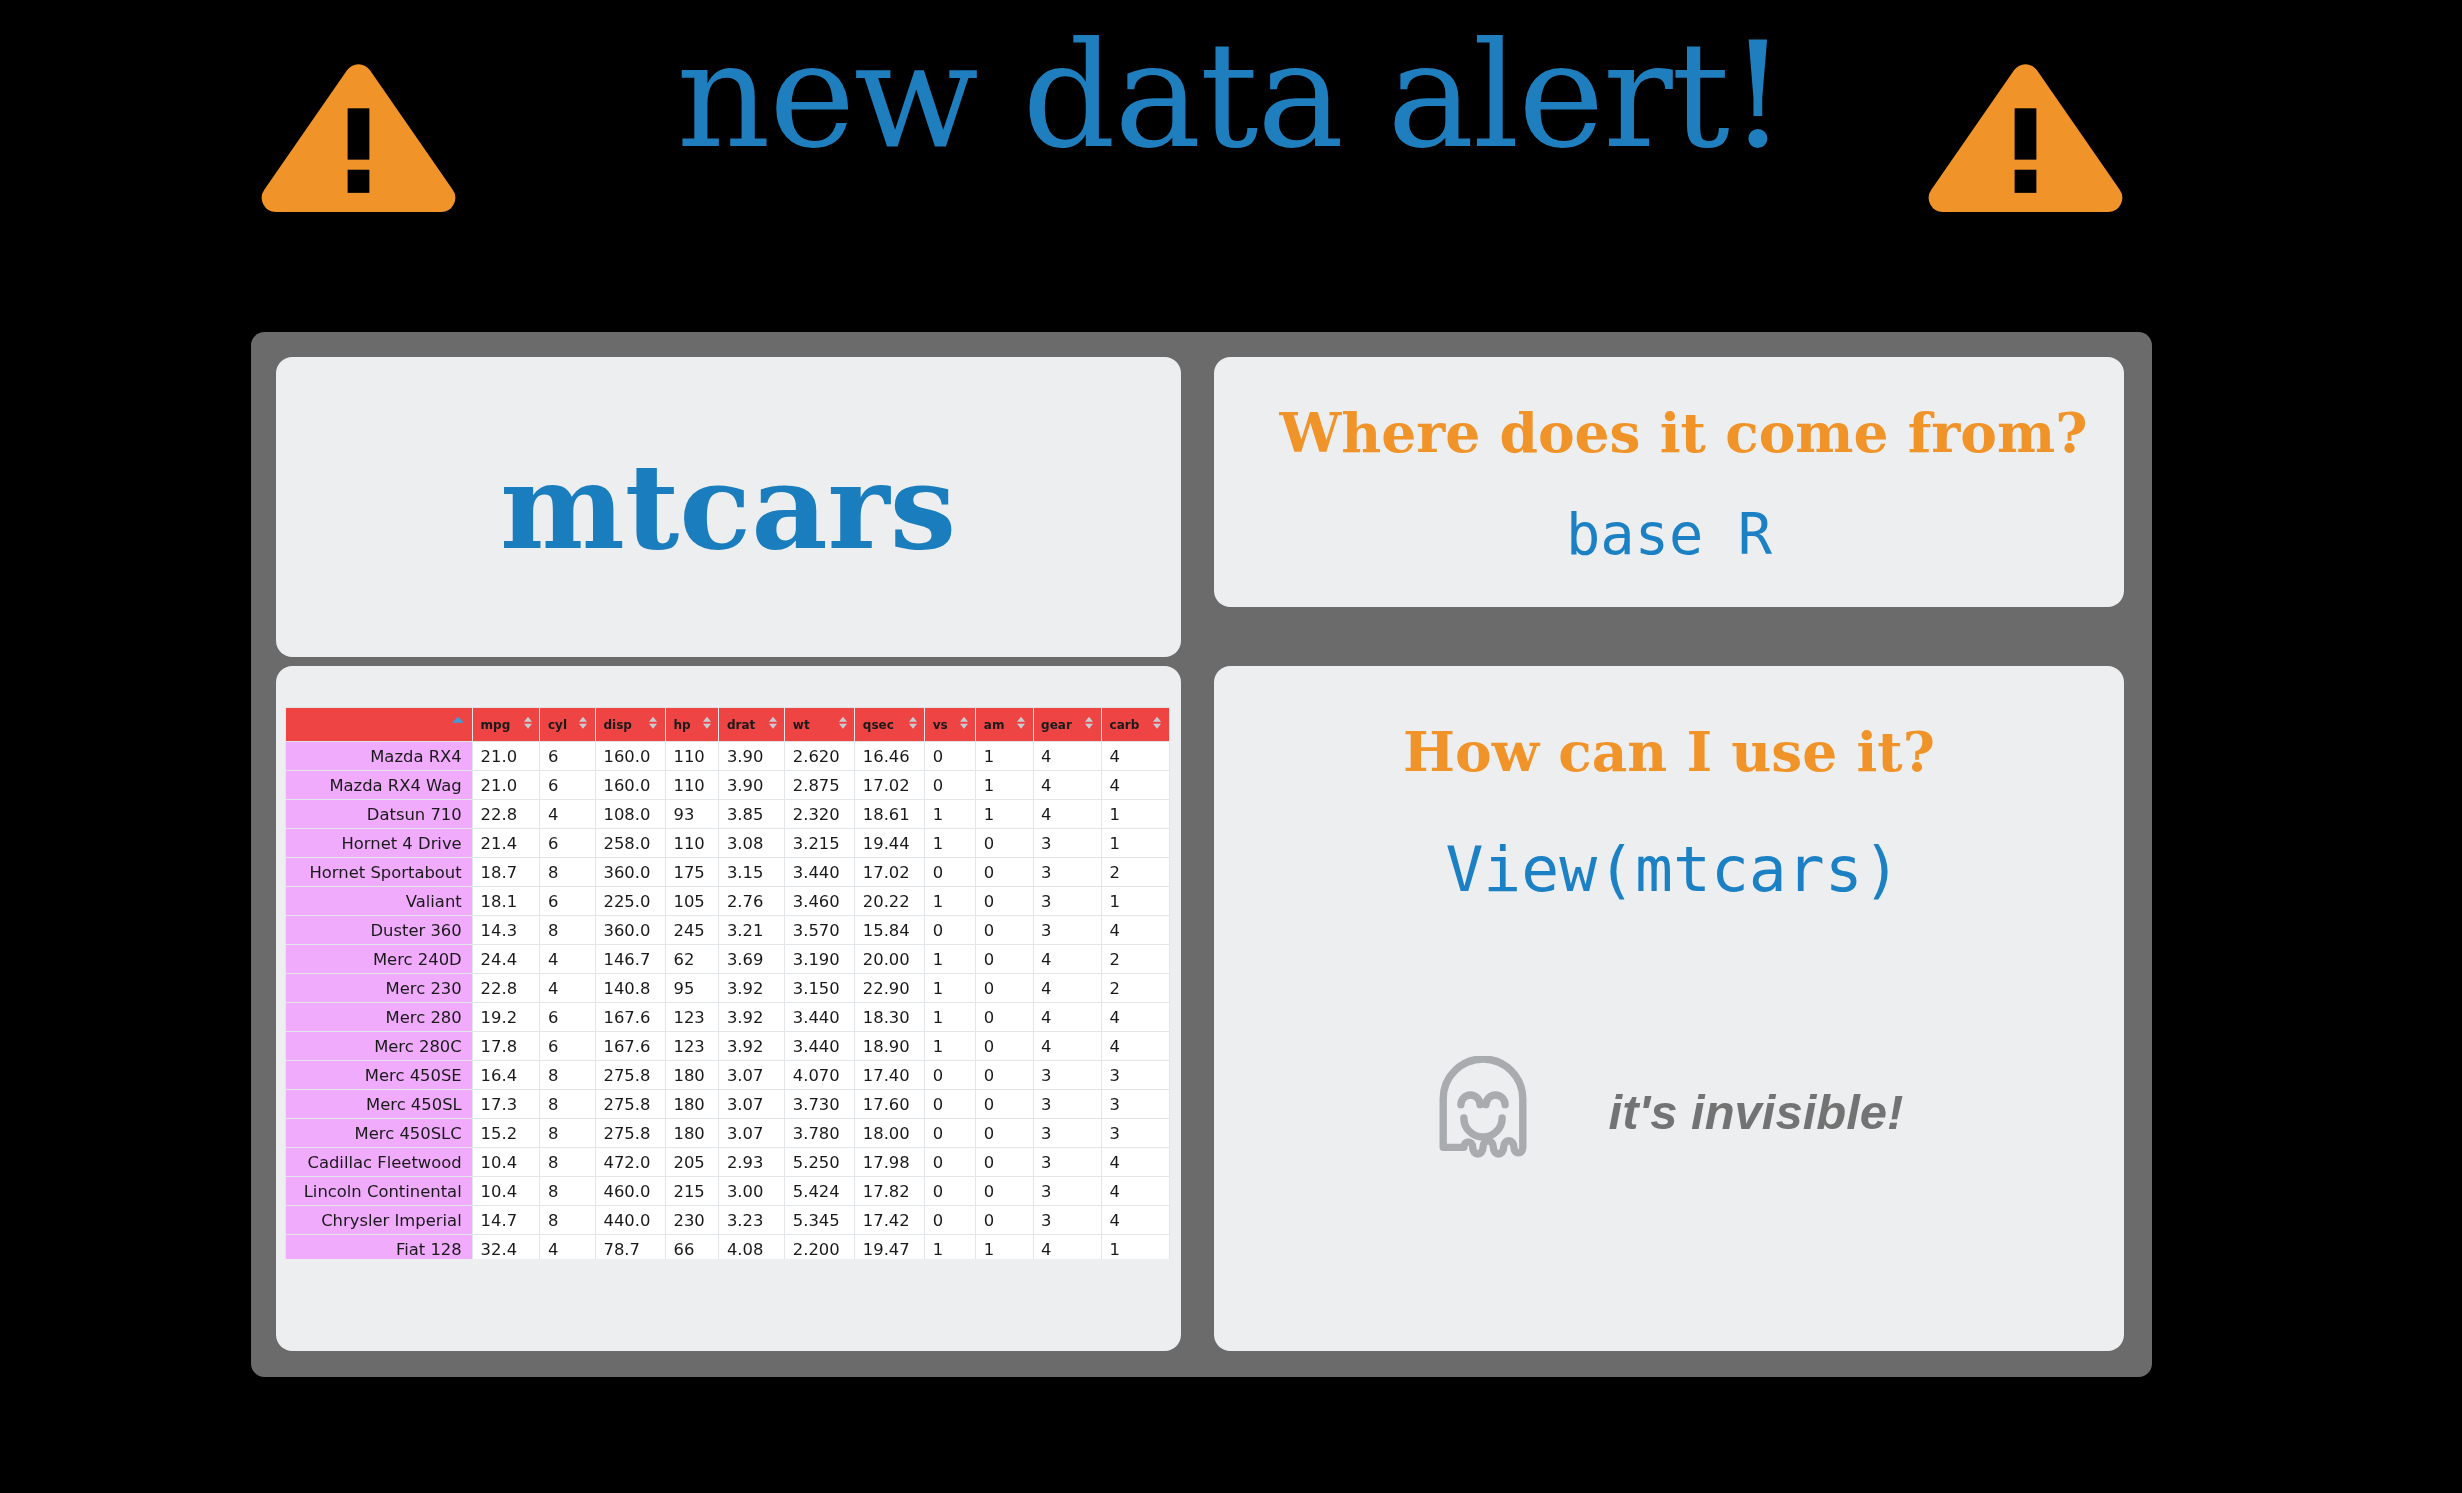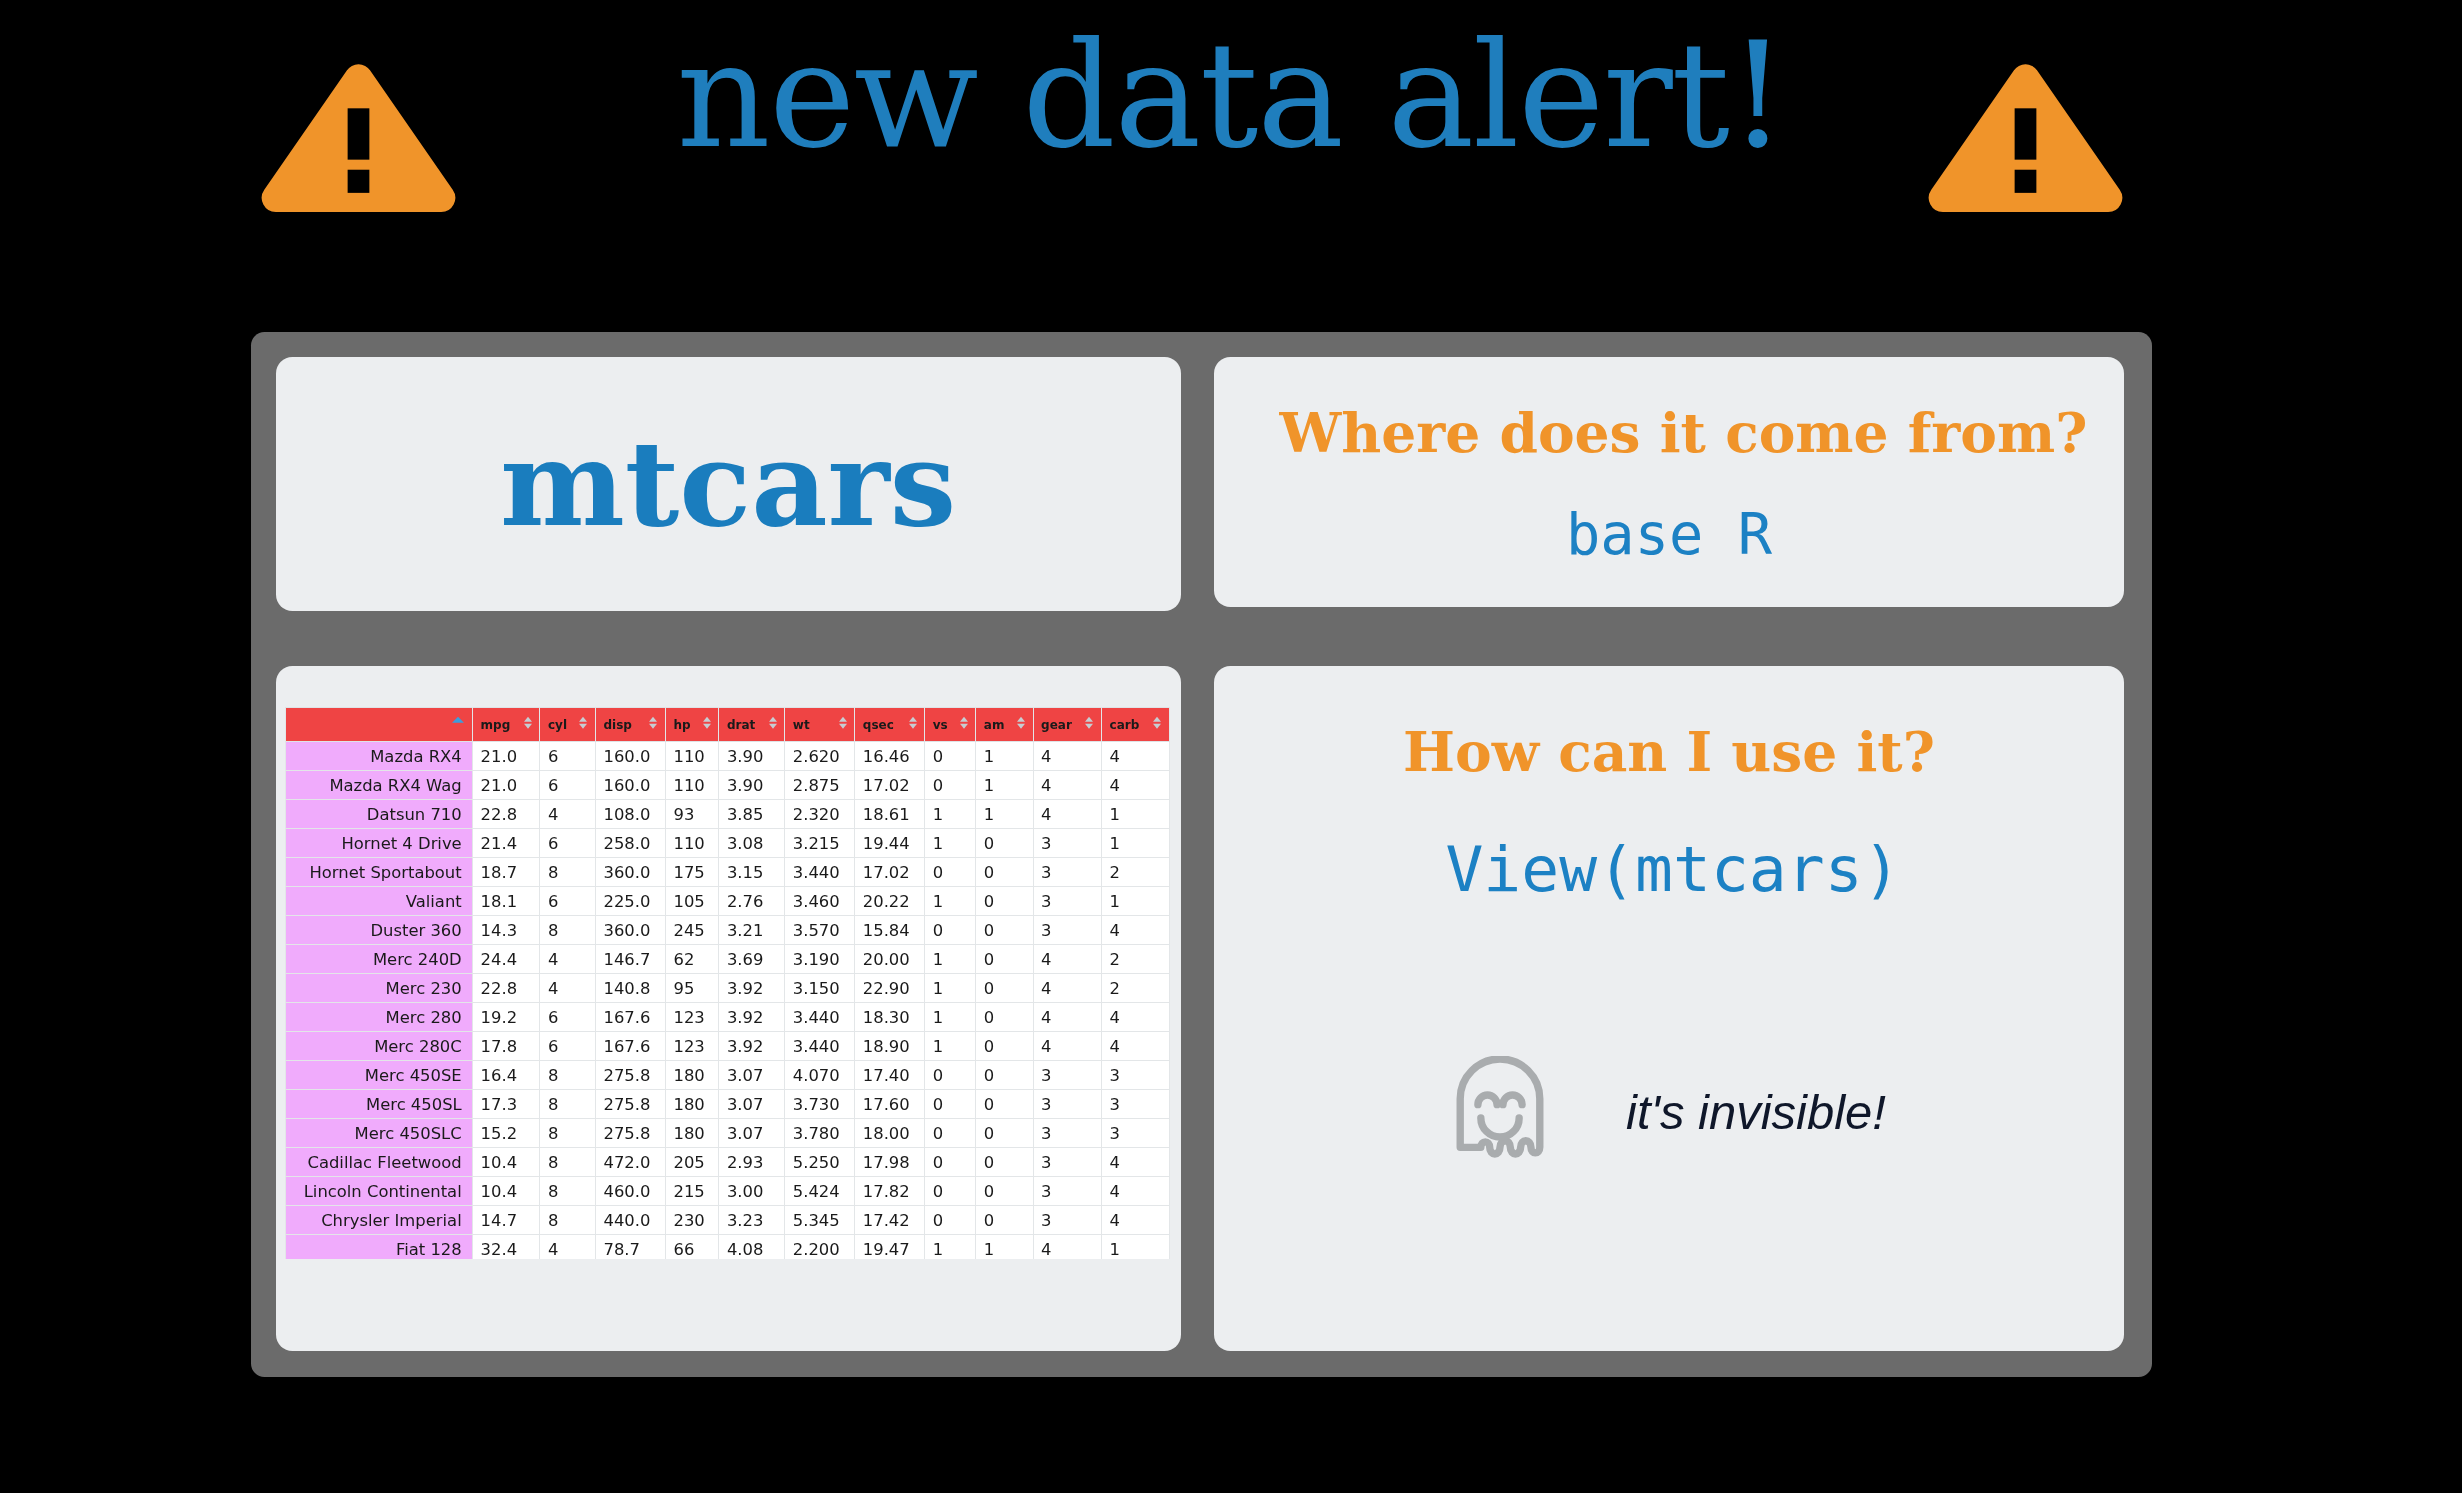--- a/index.html
+++ b/index.html
@@ -23,21 +23,21 @@
 
   
   .container{
     position:absolute;left:251px;top:332px;width:1901px;height:1045px;
     background:#6b6b6b;border-radius:13.4px;
   }
 
   .panel{background:#ECEEF0;border-radius:16.4px;position:absolute;}
 
   
-  .panel-title{left:24.6px;top:25px;width:905px;height:254px;}
+  .panel-title{left:24.6px;top:25px;width:905px;height:300px;}
   .panel-title .big{
     position:absolute;left:0;right:0;top:50%;transform:translateY(-50%);
     text-align:center;
     font-family:"DejaVu Serif","Liberation Serif",serif;font-weight:700;
     font-size:118px;line-height:1;color:#1A7DBE;
   }
 
   .panel-table{left:24.6px;top:334px;width:905px;height:685px;}
   .table-wrap{position:absolute;left:9px;top:41px;right:9px;}
 
@@ -87,21 +87,21 @@
   .panel-from .code{top:149px;font-size:57px;}
   .panel-use .q-head{top:58px;}
   .panel-use .code{top:172px;font-size:63px;margin-left:8px;}
 
   .ghost-row{position:absolute;left:0;right:0;top:390px;
     display:flex;align-items:center;justify-content:center;gap:78px;}
   .ghost-ic{width:96px;height:112px;}
   .ghost-ic svg{display:block;width:100%;height:100%;}
   .invisible-txt{
     font-family:"Liberation Sans","DejaVu Sans",sans-serif;
-    font-style:italic;font-size:49px;color:#0f172a;line-height:1;
+    font-style:italic;font-size:49px;color:#737373;line-height:1;font-weight:bold;
   }
 </style>
 </head>
 <body>
 
 <div class="stage">
 
   <div class="header">
 
     <div class="warn left">

